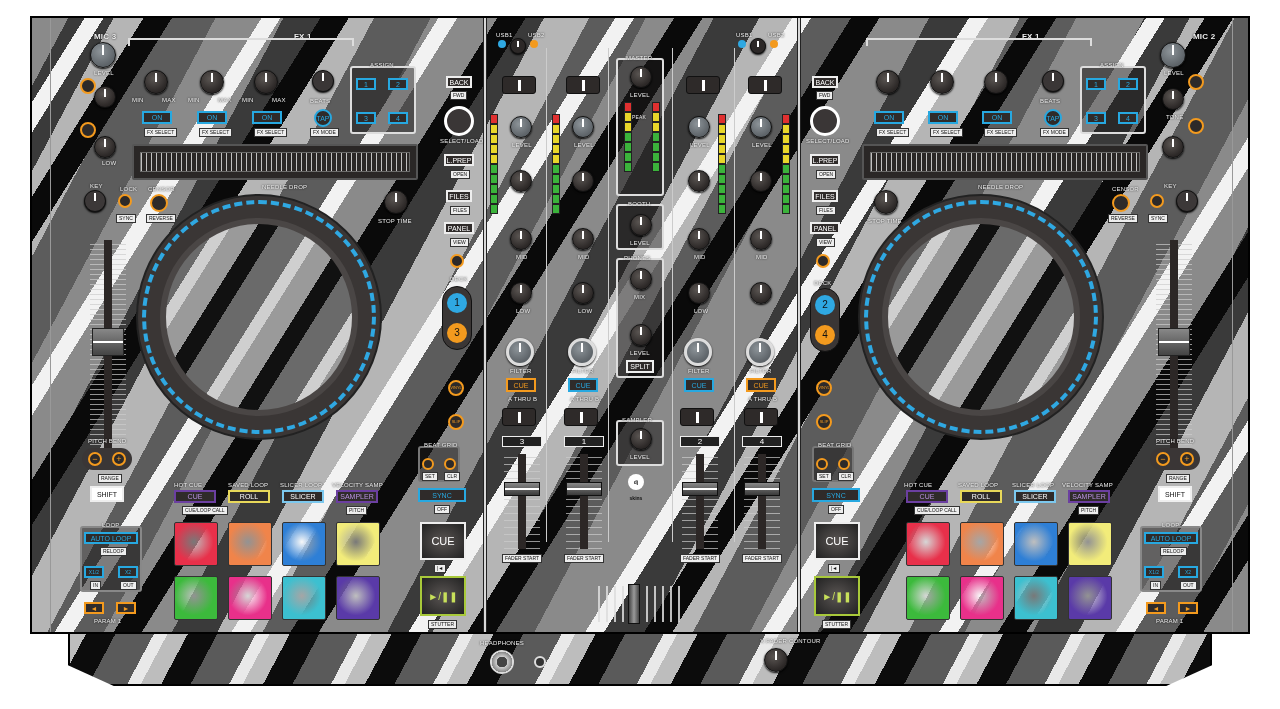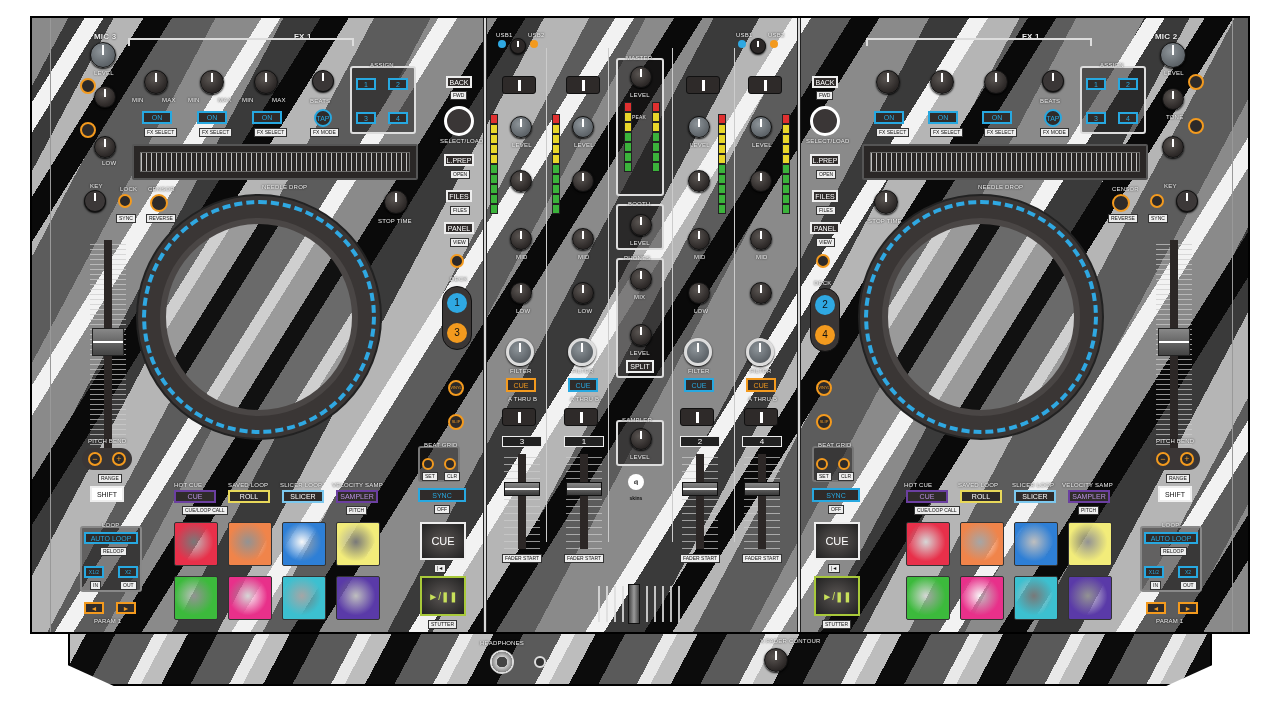--- a/index.html
+++ b/index.html
@@ -444,21 +444,21 @@
     <div class="tag" style="left:898px;top:110px">FX SELECT</div>
     <div class="tag" style="left:952px;top:110px">FX SELECT</div>
     <div class="tag" style="left:1008px;top:110px">FX MODE</div>
     <div class="box" style="left:1048px;top:48px;width:66px;height:68px"></div>
     <div class="lbl" style="left:1068px;top:44px">ASSIGN</div>
     <div class="btn blue" style="left:1054px;top:60px;width:20px;height:12px">1</div>
     <div class="btn blue" style="left:1086px;top:60px;width:20px;height:12px">2</div>
     <div class="btn blue" style="left:1054px;top:94px;width:20px;height:12px">3</div>
     <div class="btn blue" style="left:1086px;top:94px;width:20px;height:12px">4</div>
 
-    <div class="lbl lg" style="left:1123px;top:14px">MIC 2</div>
+    <div class="lbl lg" style="left:1161px;top:14px">MIC 2</div>
     <div class="knob grey" style="left:1128px;top:24px;width:26px;height:26px"></div>
     <div class="lbl" style="left:1132px;top:52px">LEVEL</div>
     <div class="ring" style="left:1156px;top:56px;width:16px;height:16px"></div>
     <div class="knob" style="left:1130px;top:70px;width:22px;height:22px"></div>
     <div class="lbl" style="left:1134px;top:96px">TONE</div>
     <div class="ring" style="left:1156px;top:100px;width:16px;height:16px"></div>
     <div class="knob" style="left:1130px;top:118px;width:22px;height:22px"></div>
 
     <div class="ribbon" style="left:830px;top:126px;width:286px">
         <div class="inner"></div>

